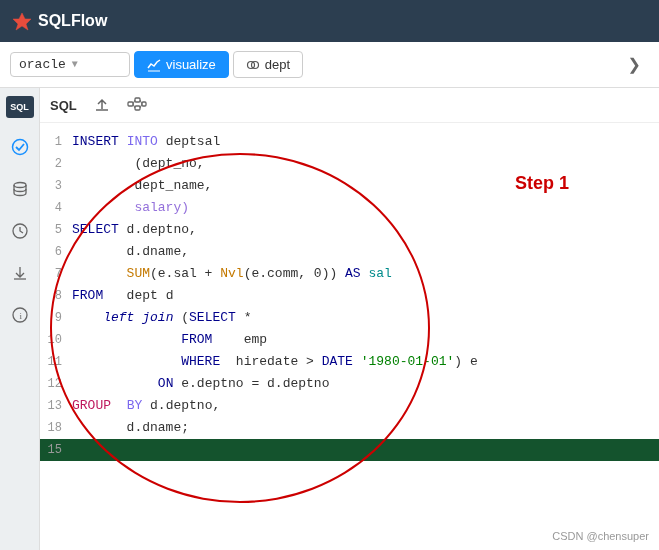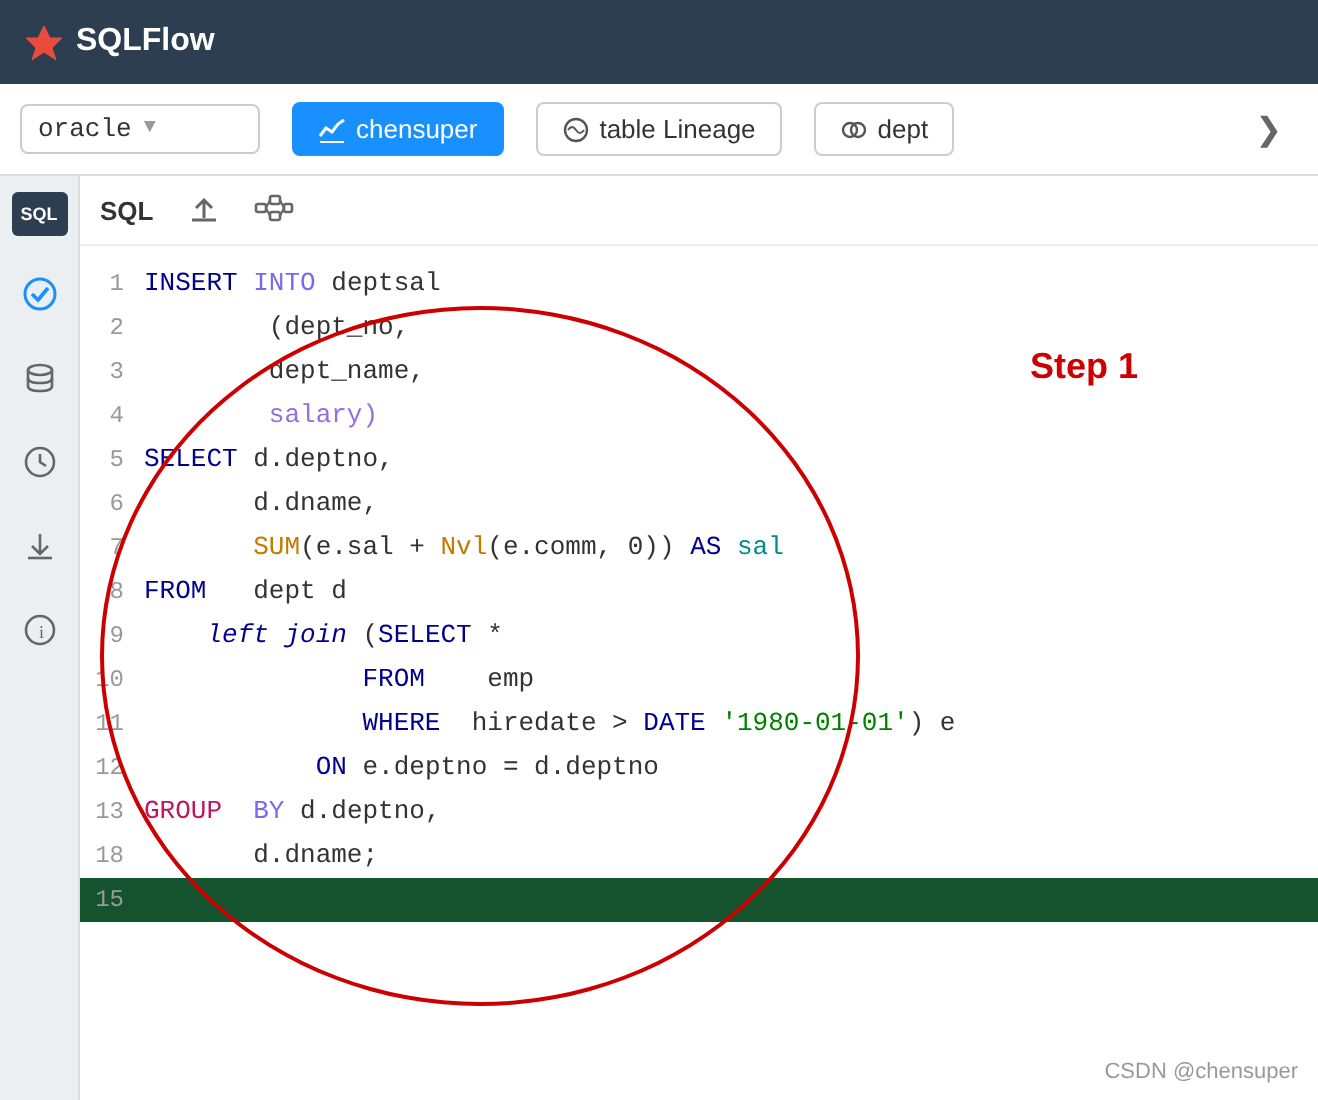--- a/index.html
+++ b/index.html
@@ -31,21 +31,21 @@
     }
 
     
     .toolbar {
       background: #ffffff;
       border-bottom: 1px solid #ddd;
       height: 46px;
       display: flex;
       align-items: center;
       padding: 0 10px;
-      gap: 16px;
+      gap: 4px;
     }
     .db-select {
       border: 1px solid #ccc;
       border-radius: 4px;
       padding: 4px 8px;
       font-size: 13px;
       color: #333;
       background: #fff;
       display: flex;
       align-items: center;
@@ -254,30 +254,23 @@
   <div class="db-select">
     <span>oracle</span>
     <span class="db-select-arrow">▼</span>
   </div>
 
   <button class="btn btn-primary">
     <svg width="14" height="14" viewBox="0 0 14 14" fill="none">
       <path d="M1 10 L4 6 L7 8 L10 4 L13 2" stroke="white" stroke-width="1.5" fill="none"></path>
       <path d="M1 13 L13 13" stroke="white" stroke-width="1"></path>
     </svg>
-    <span>chensuper</span>
+    <span>visualize</span>
   </button>
 
-  <button class="btn">
-    <svg width="14" height="14" viewBox="0 0 14 14" fill="none">
-      <circle cx="7" cy="7" r="5.5" stroke="#555" stroke-width="1.2"></circle>
-      <path d="M3 7 Q5 4 7 7 Q9 10 11 7" stroke="#555" stroke-width="1" fill="none"></path>
-    </svg>
-    <span>table Lineage</span>
-  </button>
 
   <button class="btn">
     <svg width="14" height="14" viewBox="0 0 14 14" fill="none">
       <circle cx="5" cy="7" r="3.5" stroke="#555" stroke-width="1.2"></circle>
       <circle cx="9" cy="7" r="3.5" stroke="#555" stroke-width="1.2"></circle>
     </svg>
     <span>dept</span>
   </button>
 
   <div class="toolbar-right">

